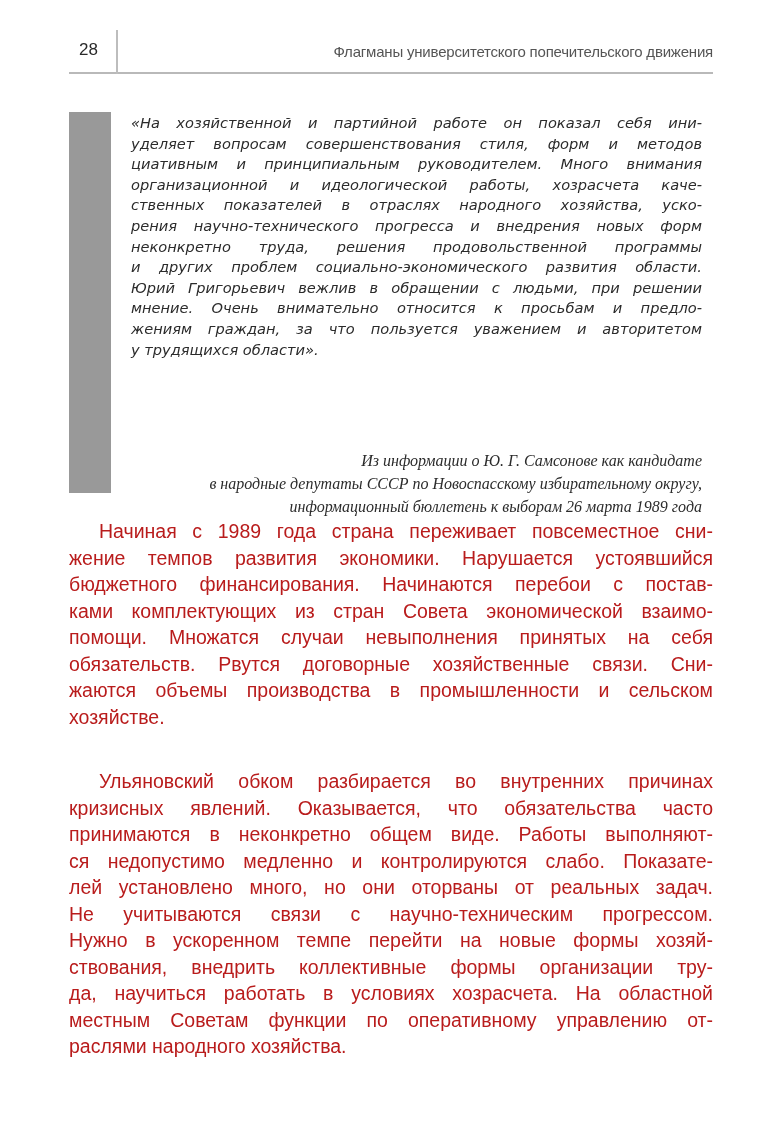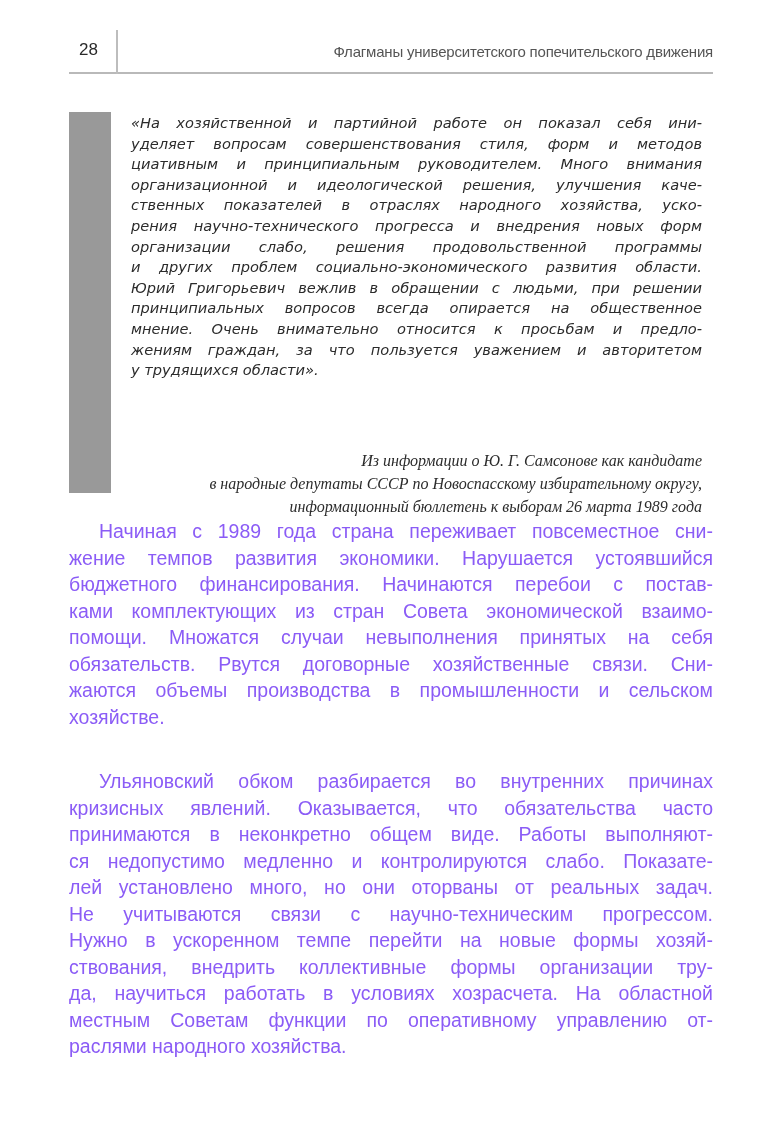--- a/index.html
+++ b/index.html
@@ -7,21 +7,21 @@
   .header { position: absolute; left: 69px; top: 38px; width: 644px; height: 34px; border-bottom: 2px solid #b9b9b9; }
   .page-num { position: absolute; left: 10px; top: 2px; font-family: "Liberation Sans", sans-serif; font-size: 17px; color: #2a2a2a; }
   .header-sep { position: absolute; left: 47px; top: -8px; width: 2px; height: 44px; background: #bdbdbd; }
   .running-title { position: absolute; right: 0; top: 5px; font-family: "Liberation Sans", sans-serif; font-size: 15px; color: #555; letter-spacing: -0.2px; }
   .quote-bar { position: absolute; left: 69px; top: 112px; width: 42px; height: 381px; background: #999999; }
   .quote { position: absolute; left: 131px; top: 113px; width: 571px; font-family: "DejaVu Sans", sans-serif; font-style: italic; font-size: 14.6px; line-height: 20.6px; color: #2b2b2b; text-align: justify; }
   .quote-line { display: block; text-align: justify; text-align-last: justify; white-space: nowrap; }
   .quote-line.last { text-align-last: left; }
   .source { position: absolute; right: 68px; top: 421px; width: 520px; font-family: "Liberation Serif", serif; font-style: italic; font-size: 16px; line-height: 23px; color: #2b2b2b; text-align: right; margin-top: 28px; }
   .source span { display: block; }
-  .body-text { position: absolute; left: 69px; width: 644px; font-family: "Liberation Sans", sans-serif; font-size: 19.5px; line-height: 26.5px; color: #8b5cf6; }
+  .body-text { position: absolute; left: 69px; width: 644px; font-family: "Liberation Sans", sans-serif; font-size: 19.5px; line-height: 26.5px; color: #b91c1c; }
   .body-text span { display: block; white-space: nowrap; text-align: justify; text-align-last: justify; }
   .body-text span.first { padding-left: 30px; }
   .body-text span.last { text-align-last: left; }
   .p1 { top: 518px; }
   .p2 { top: 768px; }
 </style>
 </head>
 <body>
 
 <div class="header">
@@ -29,27 +29,26 @@
   <div class="header-sep"></div>
   <span class="running-title">Флагманы университетского попечительского движения</span>
 </div>
 
 <div class="quote-bar"></div>
 
 <div class="quote">
   <span class="quote-line">«На хозяйственной и партийной работе он показал себя ини-</span>
   <span class="quote-line">уделяет вопросам совершенствования стиля, форм и методов</span>
   <span class="quote-line">циативным и принципиальным руководителем. Много внимания</span>
-  <span class="quote-line">организационной и идеологической решения, улучшения каче-</span>
+  <span class="quote-line">организационной и идеологической работы, хозрасчета каче-</span>
   <span class="quote-line">ственных показателей в отраслях народного хозяйства, уско-</span>
   <span class="quote-line">рения научно-технического прогресса и внедрения новых форм</span>
-  <span class="quote-line">организации слабо, решения продовольственной программы</span>
+  <span class="quote-line">неконкретно труда, решения продовольственной программы</span>
   <span class="quote-line">и других проблем социально-экономического развития области.</span>
   <span class="quote-line">Юрий Григорьевич вежлив в обращении с людьми, при решении</span>
-  <span class="quote-line">принципиальных вопросов всегда опирается на общественное</span>
   <span class="quote-line">мнение. Очень внимательно относится к просьбам и предло-</span>
   <span class="quote-line">жениям граждан, за что пользуется уважением и авторитетом</span>
   <span class="quote-line last">у трудящихся области».</span>
 </div>
 
 <div class="source">
   <span>Из информации о Ю. Г. Самсонове как кандидате</span>
   <span>в народные депутаты СССР по Новоспасскому избирательному округу,</span>
   <span>информационный бюллетень к выборам 26 марта 1989 года</span>
 </div>

